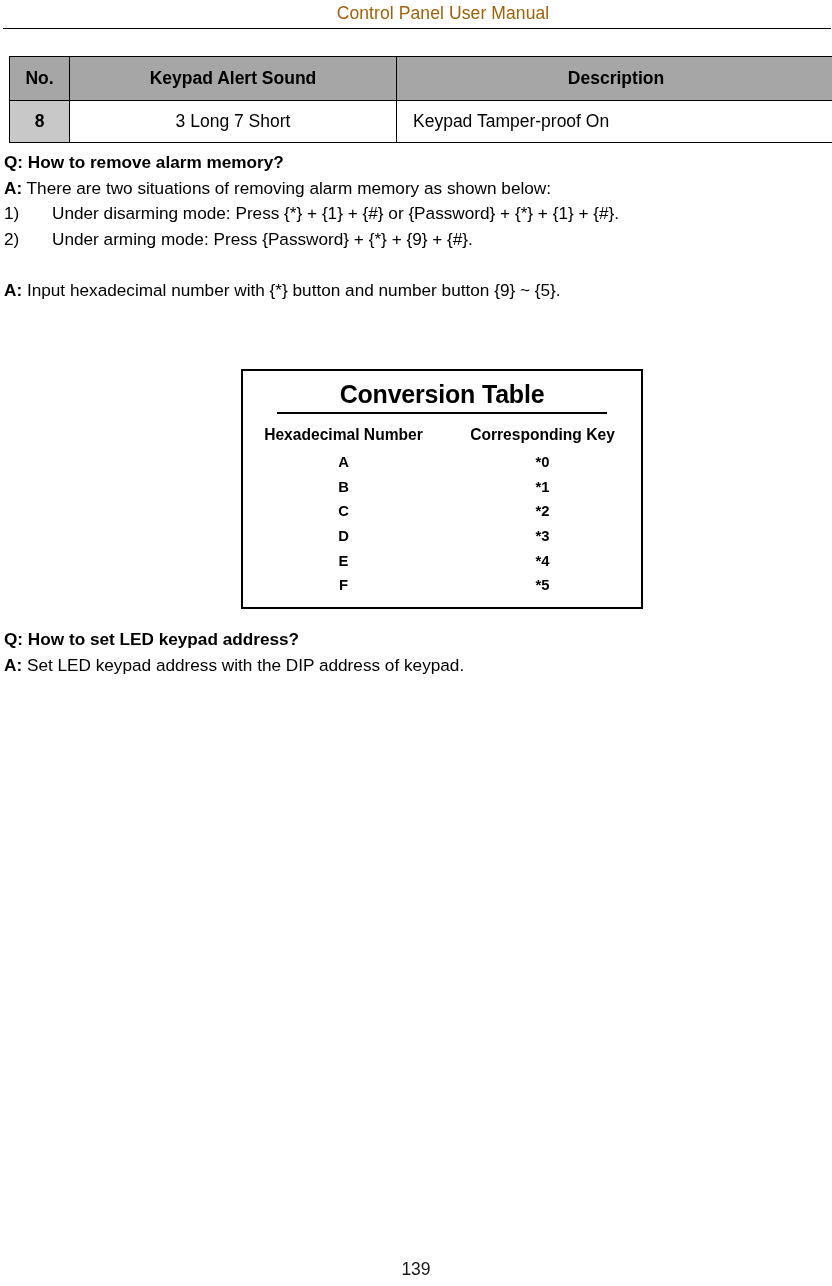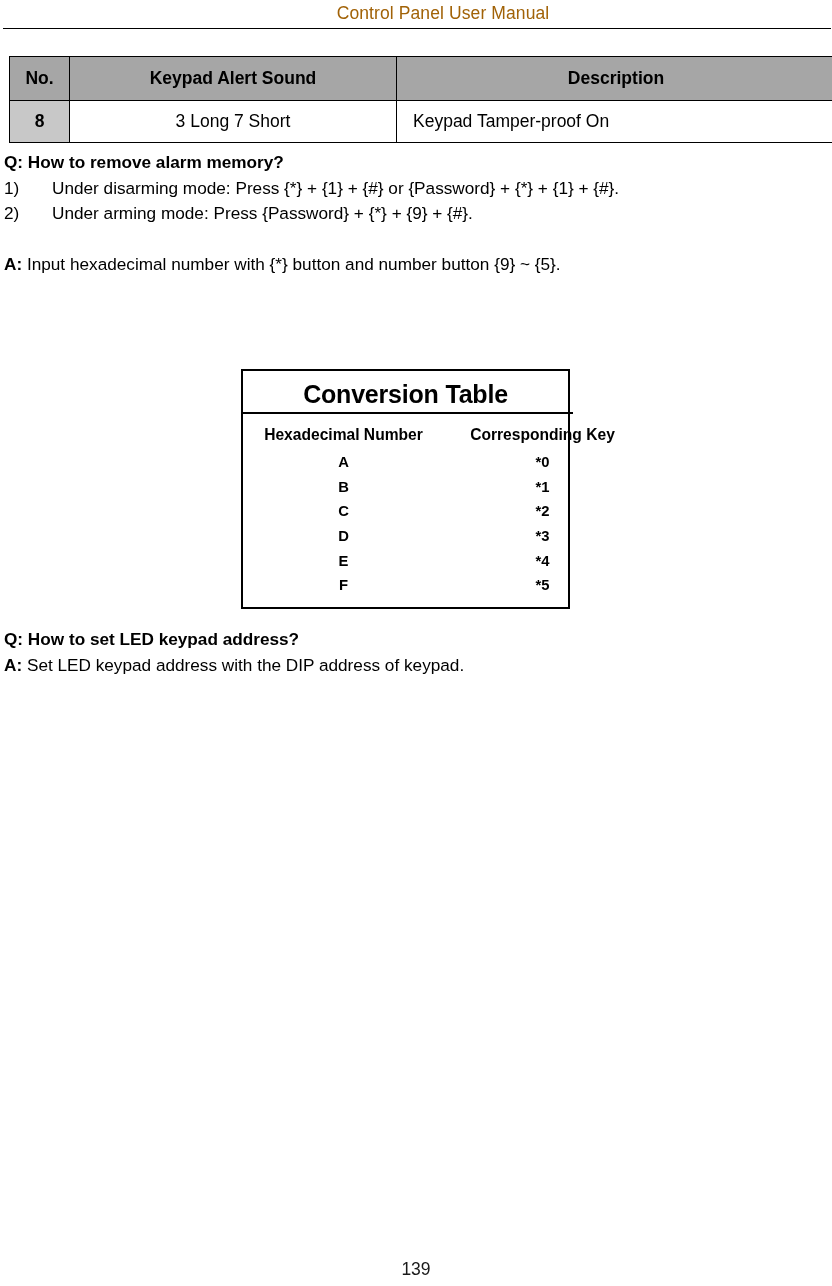--- a/index.html
+++ b/index.html
@@ -100,21 +100,21 @@
     position: absolute;
     left: 0;
     top: 0;
   }
 
   
   .conv-box {
     position: absolute;
     left: 241px;
     top: 369px;
-    width: 329px;
+    width: 402px;
     height: 240px;
     border: 2.4px solid #000;
     box-sizing: border-box;
     background: #fff;
   }
   .conv-title {
     text-align: center;
     font-size: 25px;
     font-weight: bold;
     line-height: 34px;
@@ -205,20 +205,23 @@
     </tr>
   </tbody>
 </table>
 
 <div class="prose">
 
   <div class="line q-line">
     <span class="qa-prefix">Q:</span><span> How to remove alarm memory?</span>
   </div>
 
+  <div class="line">
+    <span class="qa-prefix">A:</span><span> There are two situations of removing alarm memory as shown below:</span>
+  </div>
 
   <div class="num-line">
     <span class="marker">1)</span><span>Under disarming mode: Press {*} + {1} + {#} or {Password} + {*} + {1} + {#}.</span>
   </div>
 
   <div class="num-line">
     <span class="marker">2)</span><span>Under arming mode: Press {Password} + {*} + {9} + {#}.</span>
   </div>
 
   <div class="spacer"></div>

